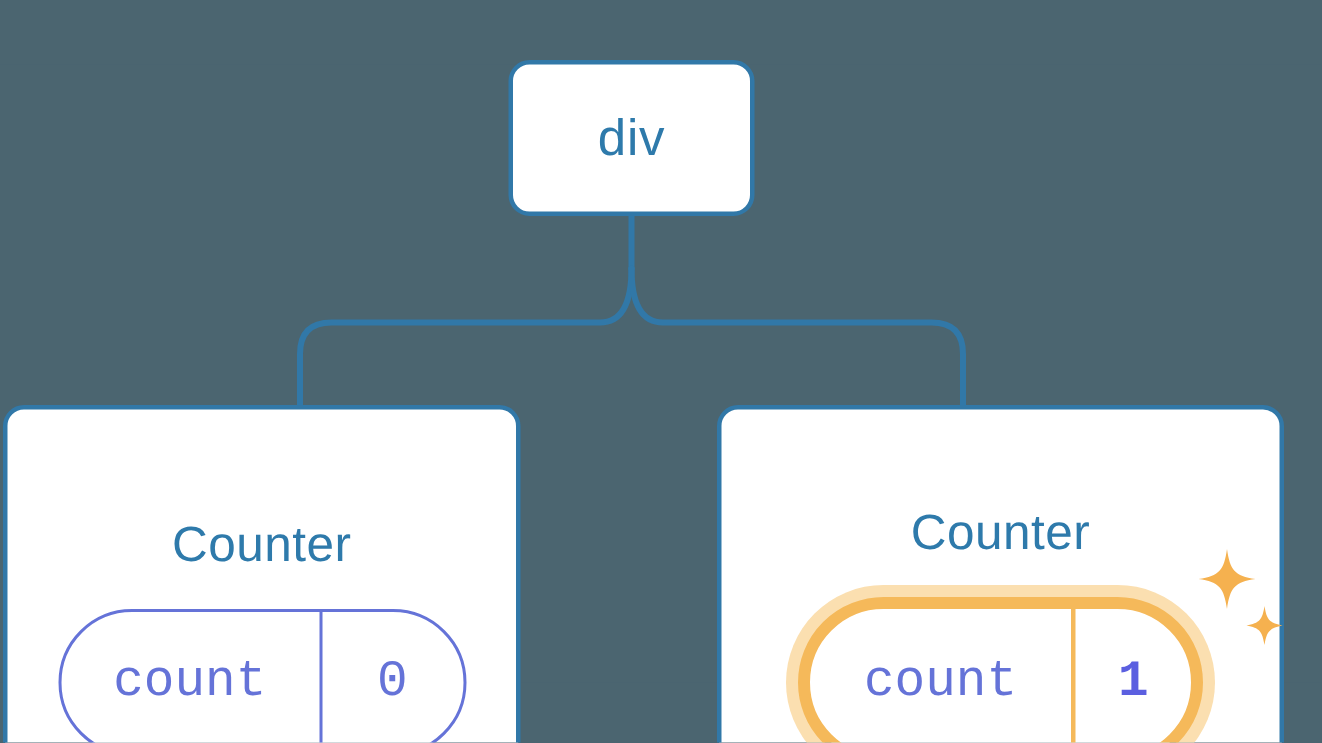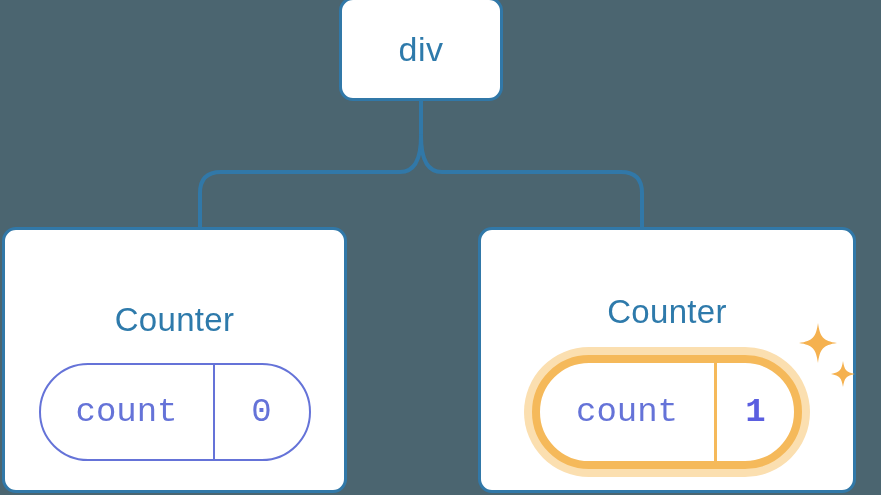--- a/index.html
+++ b/index.html
@@ -13,20 +13,21 @@
     background: #4b6570;
     font-family: "Liberation Sans", sans-serif;
     overflow: hidden;
   }
 
   #stage {
     position: relative;
     width: 881px;
     height: 412px;
     background: #4b6570;
+    margin-top: 43px;
   }
 
   
   #connectors {
     position: absolute;
     left: 0;
     top: 0;
     width: 881px;
     height: 495px;
     pointer-events: none;

